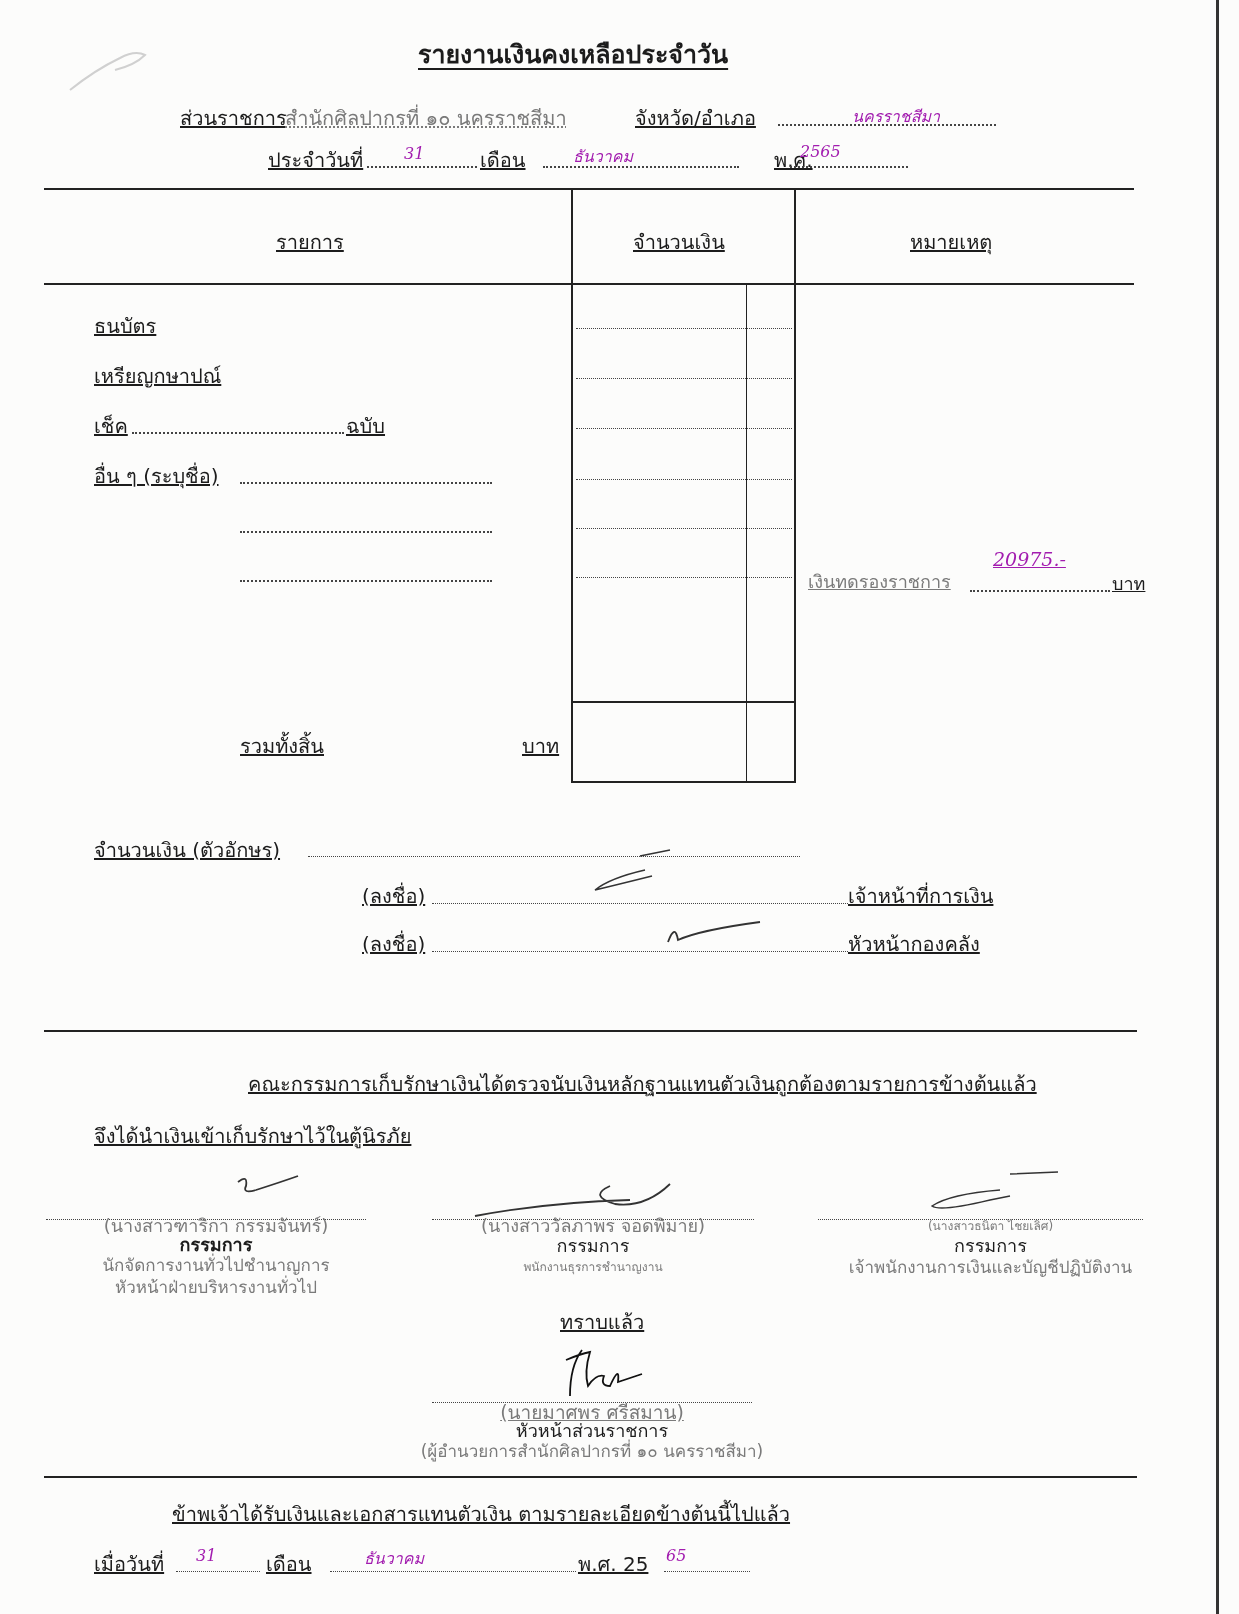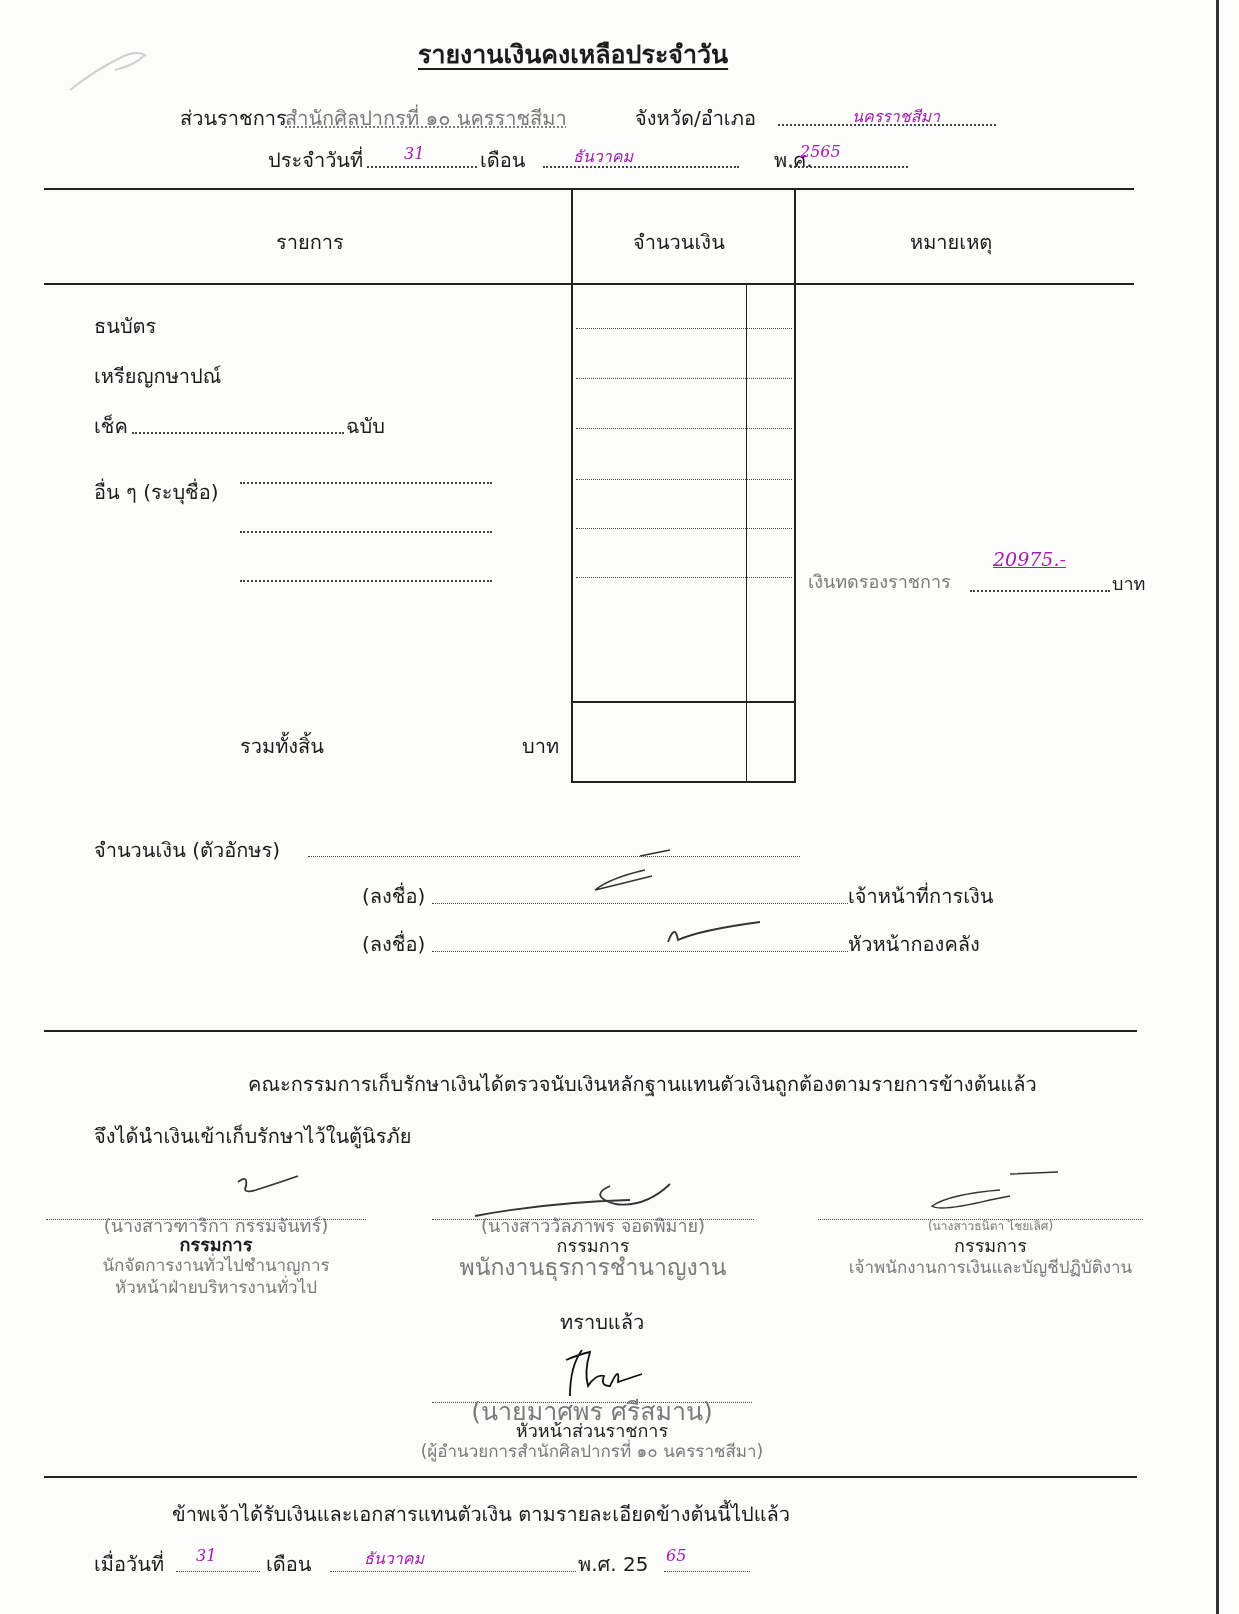--- a/index.html
+++ b/index.html
@@ -3,21 +3,21 @@
 <meta charset="utf-8">
 <style>
   html, body { margin: 0; padding: 0; }
   body {
     width: 1239px; height: 1614px; position: relative; overflow: hidden;
     background: #fcfcfb;
     font-family: "DejaVu Sans", "Liberation Sans", sans-serif;
     color: #1c1c1c;
   }
   .abs { position: absolute; white-space: nowrap; }
-  .t { font-size: 20px; line-height: 24px; }
+  .t { font-size: 20px; line-height: 24px; text-decoration: underline; }
   .dots { border-bottom: 2px dotted #444; height: 0; position: absolute; }
   .hw { font-family: "DejaVu Serif", serif; color: #a21caf; font-size: 16px; font-style: italic; }
   .faint { color: #7a7a7a; }
   .hline { position: absolute; background: #222; height: 2px; }
   .vline { position: absolute; background: #222; width: 2px; }
   .title {
     font-size: 25px; font-weight: bold; text-decoration: underline;
     text-underline-offset: 5px;
   }
   .center { text-align: center; }
@@ -69,21 +69,21 @@
 <div class="dots" style="left:576px; top:428px; width:216px; border-bottom-width:1px;"></div>
 <div class="dots" style="left:576px; top:479px; width:216px; border-bottom-width:1px;"></div>
 <div class="dots" style="left:576px; top:528px; width:216px; border-bottom-width:1px;"></div>
 <div class="dots" style="left:576px; top:577px; width:216px; border-bottom-width:1px;"></div>
 
 <div class="abs t" style="left:94px; top:314px;">ธนบัตร</div>
 <div class="abs t" style="left:94px; top:364px;">เหรียญกษาปณ์</div>
 <div class="abs t" style="left:94px; top:414px;">เช็ค</div>
 <div class="dots" style="left:132px; top:432px; width:212px;"></div>
 <div class="abs t" style="left:346px; top:414px;">ฉบับ</div>
-<div class="abs t" style="left:94px; top:464px;margin-top:16px;">อื่น ๆ (ระบุชื่อ)</div>
+<div class="abs t" style="left:94px; top:464px;">อื่น ๆ (ระบุชื่อ)</div>
 <div class="dots" style="left:240px; top:482px; width:252px;"></div>
 <div class="dots" style="left:240px; top:531px; width:252px;"></div>
 <div class="dots" style="left:240px; top:580px; width:252px;"></div>
 
 <div class="abs t faint" style="left:808px; top:570px; font-size:18px;">เงินทดรองราชการ</div>
 <div class="dots" style="left:970px; top:590px; width:140px;"></div>
 <div class="abs hw" style="left:993px; top:548px; font-size:19px; text-decoration: underline;">20975.-</div>
 <div class="abs t" style="left:1112px; top:572px; font-size:18px;">บาท</div>
 
 <div class="abs t" style="left:240px; top:734px;">รวมทั้งสิ้น</div>
@@ -130,21 +130,21 @@
 
 <div class="abs sig" style="left:470px; top:1180px;">
   <svg width="230" height="40">
       <path d="M5 36 Q80 22 160 20 M140 6 Q118 16 145 24 Q175 28 200 4" stroke="#333" stroke-width="1.8" fill="none"></path>
     </svg>
 </div>
 <div class="dots" style="left:432px; top:1219px; width:322px; border-bottom-width:1px;"></div>
 <div class="abs center" style="left:432px; top:1216px; width:322px;">
   <div class="faint" style="font-size:18px; line-height:20px;">(นางสาววัลภาพร จอดพิมาย)</div>
   <div style="font-size:18px; line-height:20px;">กรรมการ</div>
-  <div class="faint" style="font-size:23px; line-height:22px;">พนักงานธุรการชำนาญงาน</div>
+  <div class="faint" style="font-size:12px; line-height:22px;">พนักงานธุรการชำนาญงาน</div>
 </div>
 
 <div class="abs sig" style="left:930px; top:1168px;">
   <svg width="130" height="45">
       <path d="M80 6 L128 4 M70 22 Q20 26 2 38 Q10 44 60 32 L80 28" stroke="#333" stroke-width="1.5" fill="none"></path>
     </svg>
 </div>
 <div class="dots" style="left:818px; top:1219px; width:325px; border-bottom-width:1px;"></div>
 <div class="abs center" style="left:818px; top:1216px; width:345px;">
   <div class="faint" style="font-size:12px; line-height:20px;">(นางสาวธนิตา ไชยเลิศ)</div>
@@ -153,21 +153,21 @@
 </div>
 
 <div class="abs t" style="left:560px; top:1310px;">ทราบแล้ว</div>
 <div class="abs sig" style="left:560px; top:1346px;">
   <svg width="90" height="55">
       <path d="M22 4 Q10 20 10 50 M6 14 Q20 8 30 6 Q24 26 28 40 Q36 28 44 30 Q40 40 50 40 Q60 18 58 36 Q70 32 82 28" stroke="#111" stroke-width="1.8" fill="none"></path>
     </svg>
 </div>
 <div class="dots" style="left:432px; top:1402px; width:320px; border-bottom-width:1px;"></div>
 <div class="abs center" style="left:412px; top:1402px; width:360px;">
-  <div class="faint" style="font-size:25px; line-height:20px;">(นายมาศพร ศรีสมาน)</div>
+  <div class="faint" style="font-size:19px; line-height:20px;text-decoration:underline;">(นายมาศพร ศรีสมาน)</div>
   <div style="font-size:18px; line-height:18px;">หัวหน้าส่วนราชการ</div>
   <div class="faint" style="font-size:17px; line-height:22px;">(ผู้อำนวยการสำนักศิลปากรที่ ๑๐ นครราชสีมา)</div>
 </div>
 
 <div class="hline" style="left:44px; top:1476px; width:1093px;"></div>
 
 <div class="abs t" style="left:172px; top:1502px;">ข้าพเจ้าได้รับเงินและเอกสารแทนตัวเงิน  ตามรายละเอียดข้างต้นนี้ไปแล้ว</div>
 <div class="abs t" style="left:94px; top:1552px;">เมื่อวันที่</div>
 <div class="dots" style="left:176px; top:1571px; width:84px; border-bottom-width:1px;"></div>
 <div class="abs hw" style="left:196px; top:1546px;">31</div>

